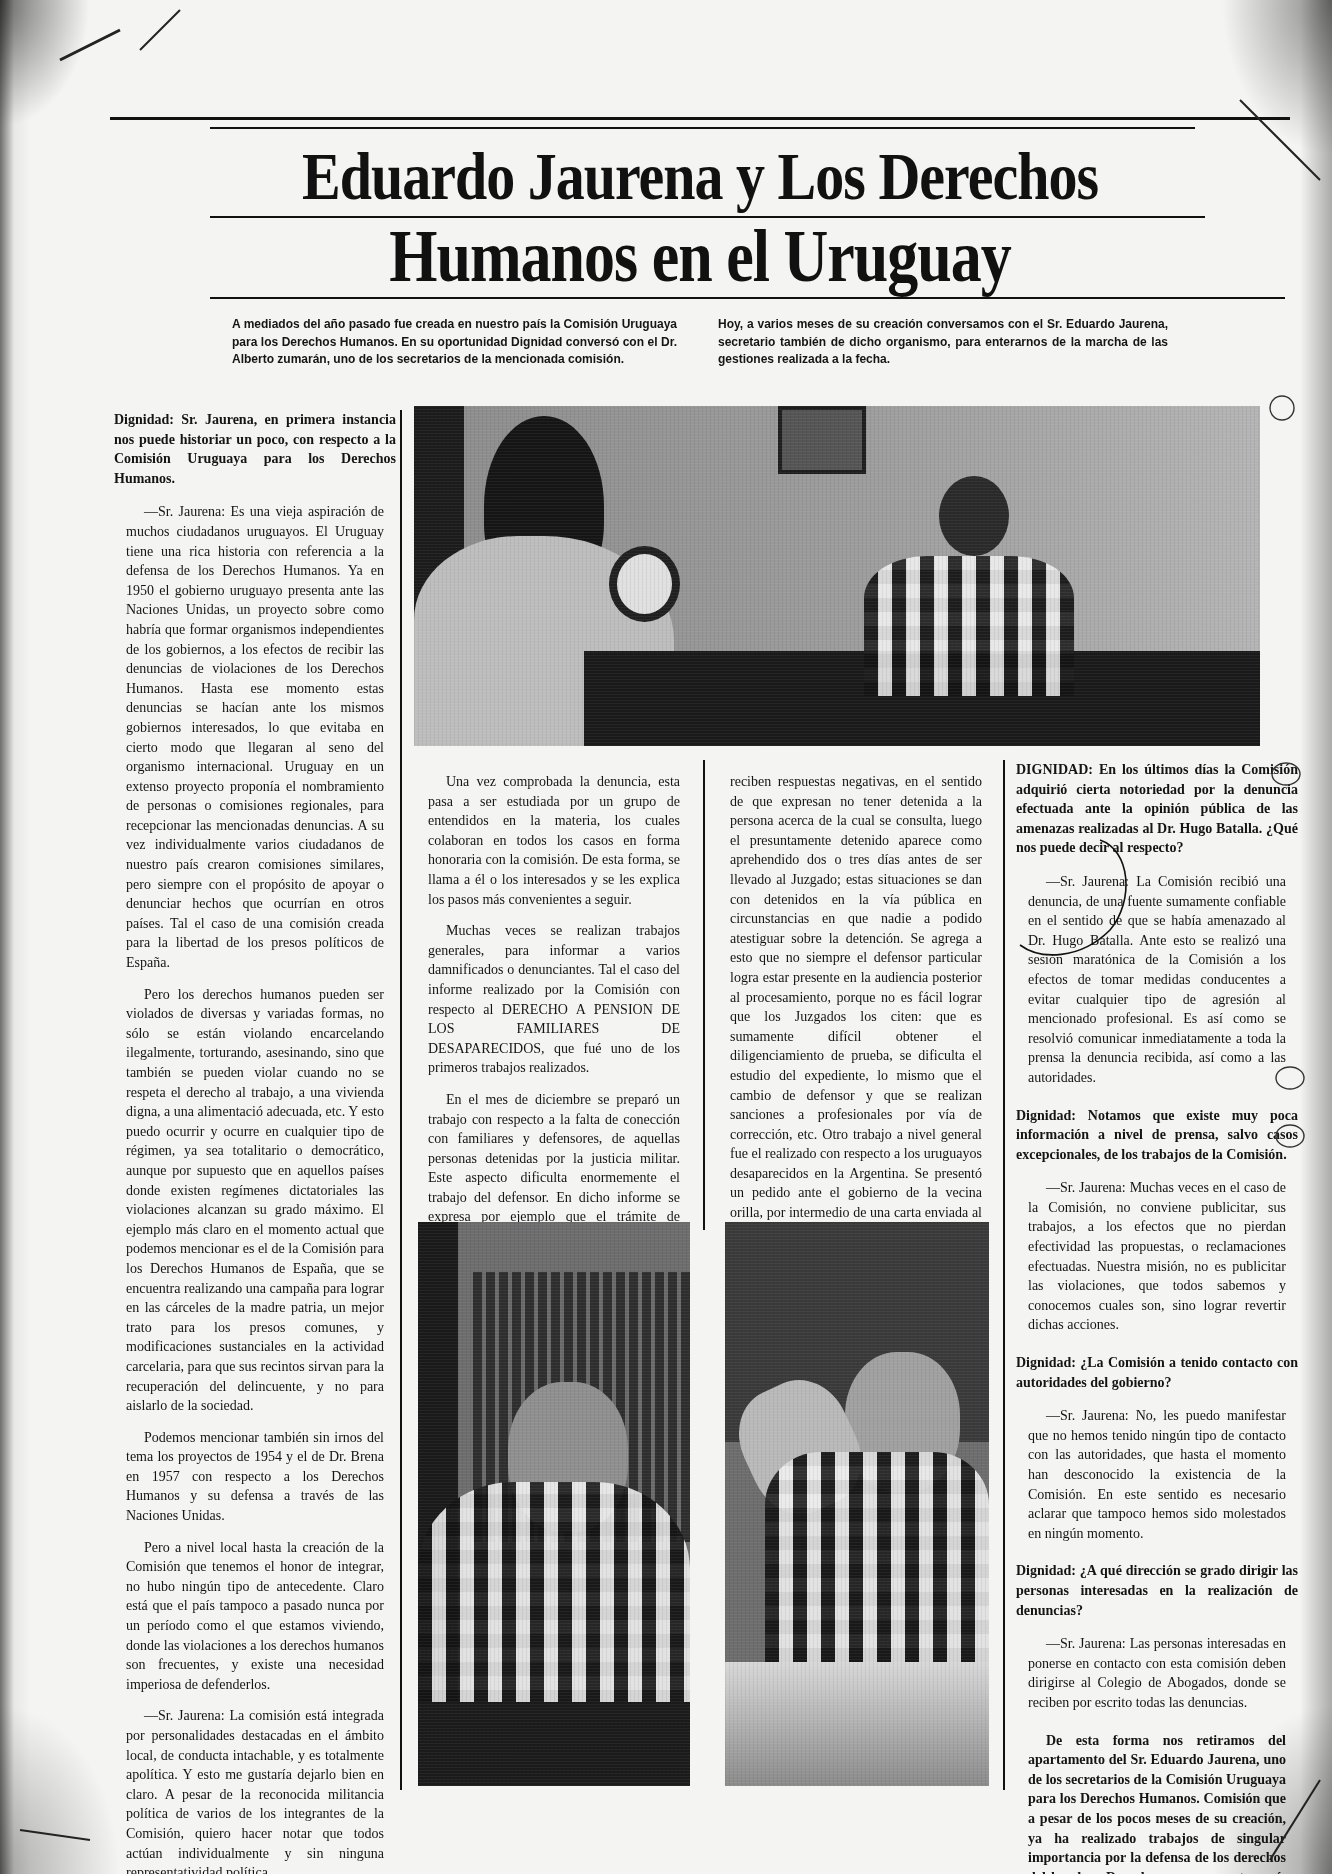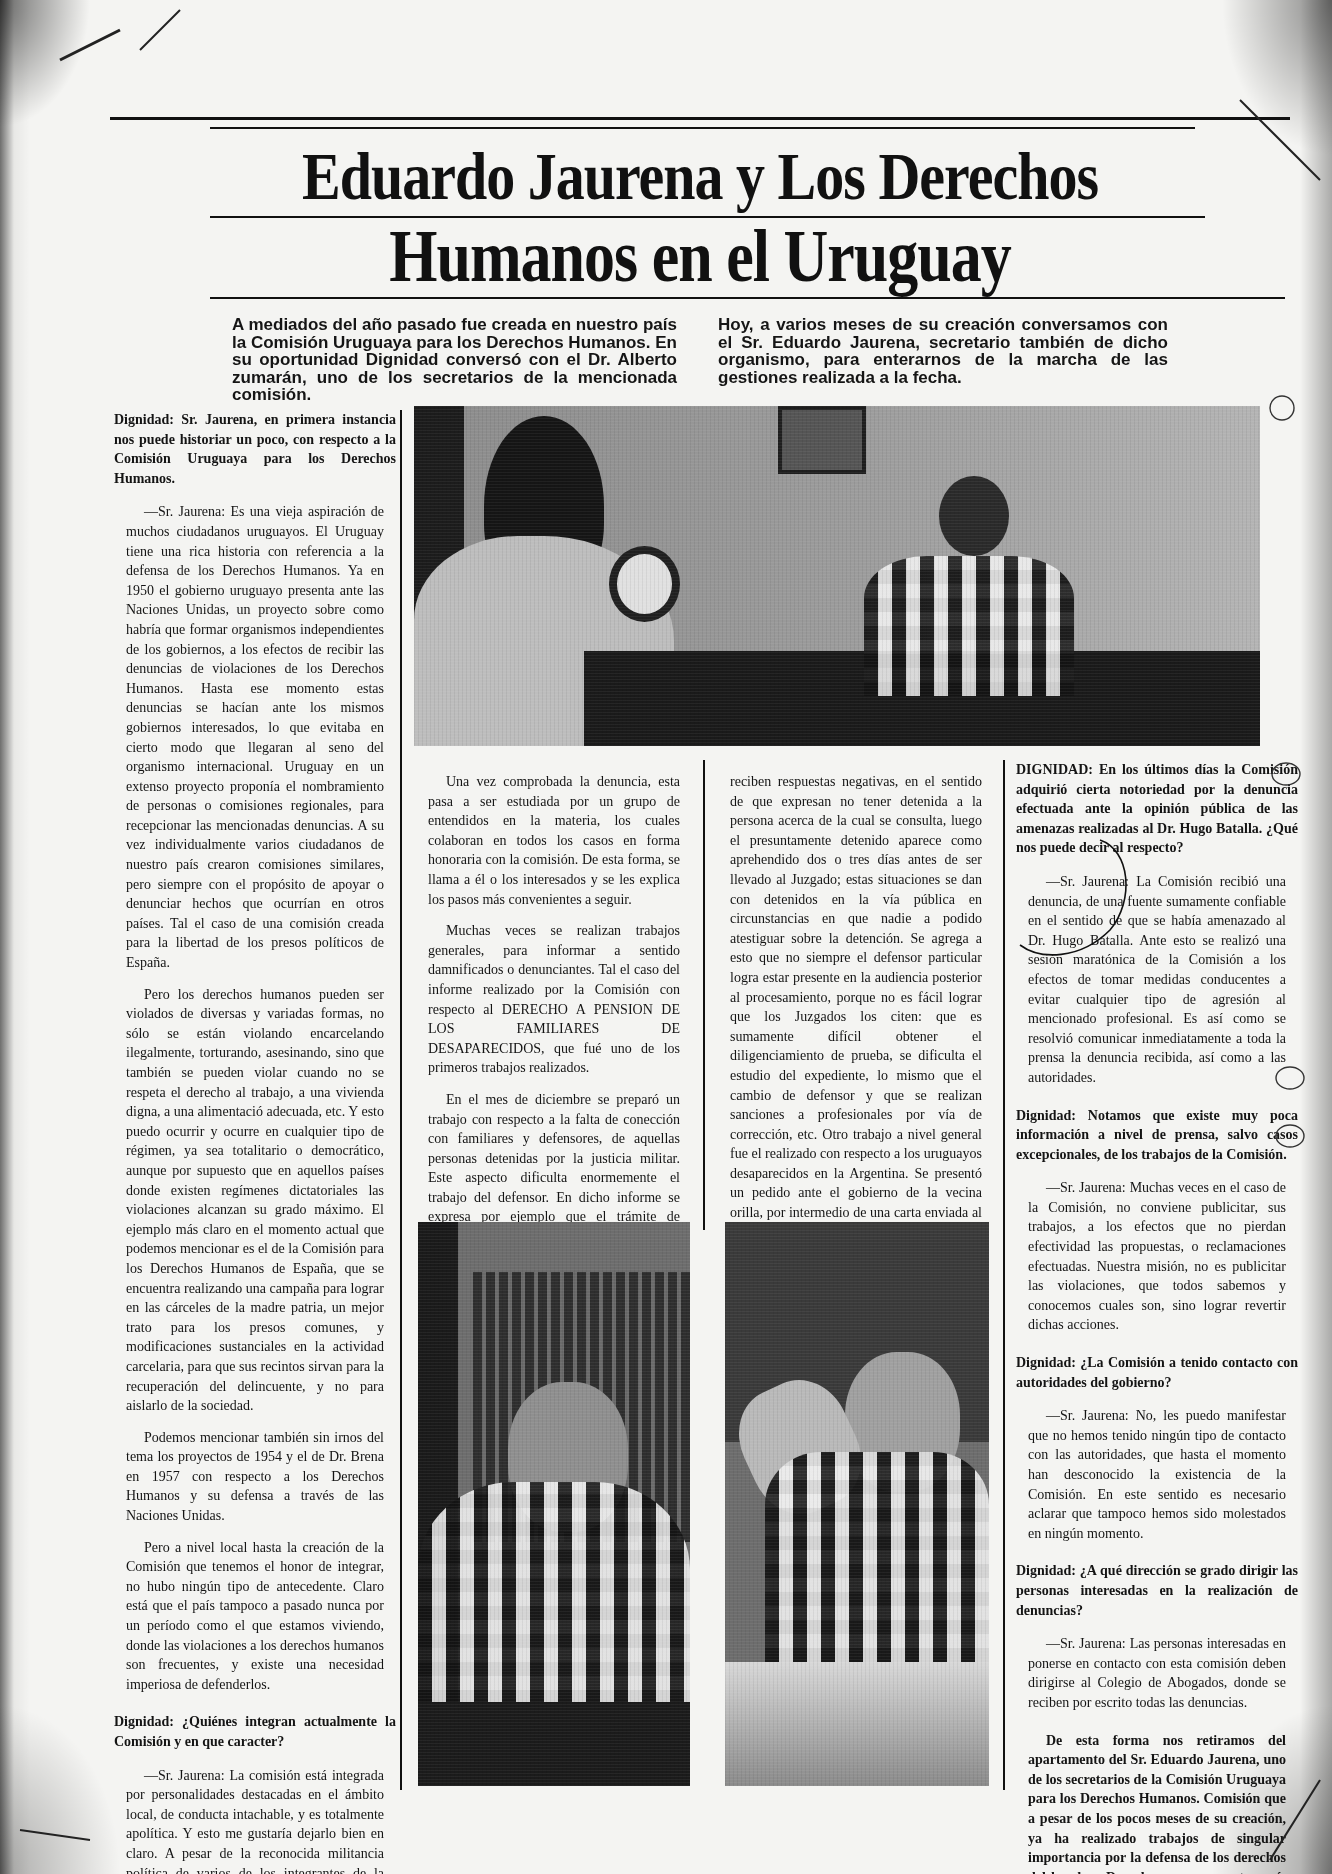--- a/index.html
+++ b/index.html
@@ -24,21 +24,21 @@
     position:absolute; left:210px; width:980px; text-align:center;
     font-family:"Liberation Serif", serif; font-weight:bold;
     letter-spacing:-1px; line-height:1; color:#111;
     transform:scaleY(1.18); transform-origin:top center;
   }
   .title.l1 { top:142px; font-size:58px; }
   .title.l2 { top:220px; font-size:62px; }
   .intro {
     position:absolute; top:316px; width:445px;
     font-family:"Liberation Sans", sans-serif; font-weight:bold;
-    font-size:17px; line-height:17.5px; text-align:justify; color:#151515;
+    font-size:12px; line-height:17.5px; text-align:justify; color:#151515;
   }
   .col {
     position:absolute; font-size:14px; line-height:19.6px;
     text-align:justify; color:#141414; hyphens:auto;
   }
   .col p { margin:12px; text-indent:18px; }
   .col p.q { font-weight:bold; text-indent:0; margin:0 0 14px 0; }
   .col p.gap { margin-top:18px; }
   .col p.close { font-weight:bold; margin-top:18px; }
   .photo {
@@ -74,21 +74,20 @@
 
 <div class="intro" style="left:232px;">A mediados del año pasado fue creada en nuestro país la Comisión Uruguaya para los Derechos Humanos. En su oportunidad Dignidad conversó con el Dr. Alberto zumarán, uno de los secretarios de la mencionada comisión.</div>
 <div class="intro" style="left:718px; width:450px;">Hoy, a varios meses de su creación conversamos con el Sr. Eduardo Jaurena, secretario también de dicho organismo, para enterarnos de la marcha de las gestiones realizada a la fecha.</div>
 
 <div class="col" style="left:114px; top:410px; width:282px;">
   <p class="q">Dignidad: Sr. Jaurena, en primera instancia nos puede historiar un poco, con respecto a la Comisión Uruguaya para los Derechos Humanos.</p>
   <p>—Sr. Jaurena: Es una vieja aspiración de muchos ciudadanos uruguayos. El Uruguay tiene una rica historia con referencia a la defensa de los Derechos Humanos. Ya en 1950 el gobierno uruguayo presenta ante las Naciones Unidas, un proyecto sobre como habría que formar organismos independientes de los gobiernos, a los efectos de recibir las denuncias de violaciones de los Derechos Humanos. Hasta ese momento estas denuncias se hacían ante los mismos gobiernos interesados, lo que evitaba en cierto modo que llegaran al seno del organismo internacional. Uruguay en un extenso proyecto proponía el nombramiento de personas o comisiones regionales, para recepcionar las mencionadas denuncias. A su vez individualmente varios ciudadanos de nuestro país crearon comisiones similares, pero siempre con el propósito de apoyar o denunciar hechos que ocurrían en otros países. Tal el caso de una comisión creada para la libertad de los presos políticos de España.</p>
   <p>Pero los derechos humanos pueden ser violados de diversas y variadas formas, no sólo se están violando encarcelando ilegalmente, torturando, asesinando, sino que también se pueden violar cuando no se respeta el derecho al trabajo, a una vivienda digna, a una alimentació adecuada, etc. Y esto puedo ocurrir y ocurre en cualquier tipo de régimen, ya sea totalitario o democrático, aunque por supuesto que en aquellos países donde existen regímenes dictatoriales las violaciones alcanzan su grado máximo. El ejemplo más claro en el momento actual que podemos mencionar es el de la Comisión para los Derechos Humanos de España, que se encuentra realizando una campaña para lograr en las cárceles de la madre patria, un mejor trato para los presos comunes, y modificaciones sustanciales en la actividad carcelaria, para que sus recintos sirvan para la recuperación del delincuente, y no para aislarlo de la sociedad.</p>
   <p>Podemos mencionar también sin irnos del tema los proyectos de 1954 y el de Dr. Brena en 1957 con respecto a los Derechos Humanos y su defensa a través de las Naciones Unidas.</p>
   <p>Pero a nivel local hasta la creación de la Comisión que tenemos el honor de integrar, no hubo ningún tipo de antecedente. Claro está que el país tampoco a pasado nunca por un período como el que estamos viviendo, donde las violaciones a los derechos humanos son frecuentes, y existe una necesidad imperiosa de defenderlos.</p>
-  <p class="q gap">Dignidad: ¿Quiénes integran actualmente la Comisión y en que caracter?</p>
   <p>—Sr. Jaurena: La comisión está integrada por personalidades destacadas en el ámbito local, de conducta intachable, y es totalmente apolítica. Y esto me gustaría dejarlo bien en claro. A pesar de la reconocida militancia política de varios de los integrantes de la Comisión, quiero hacer notar que todos actúan individualmente y sin ninguna representatividad política.</p>
   <p>—Sr. Jaurena: Hemos recibido infinidad de denuncias de violación de Dere-</p>
 </div>
 
 <div class="vline" style="left:400px; top:410px; height:1380px;"></div>
 
 <div class="photo" style="left:414px; top:406px; width:846px; height:340px;">
   <div style="position:absolute; left:0; top:0; width:50px; height:340px; background:#1c1c1c;"></div>
   <div style="position:absolute; left:50px; top:0; width:796px; height:340px; background:linear-gradient(90deg,#8d8d8d,#9c9c9c 50%,#b4b4b4);"></div>
   <div style="position:absolute; left:364px; top:0; width:80px; height:60px; border:4px solid #1e1e1e; background:#555;"></div>
@@ -96,21 +95,21 @@
   <div style="position:absolute; left:0; top:130px; width:260px; height:210px; border-radius:40% 50% 0 0; background:#bdbdbd;"></div>
   <div style="position:absolute; left:195px; top:140px; width:55px; height:60px; border-radius:50%; background:#e0e0e0; border:8px solid #202020;"></div>
   <div style="position:absolute; left:170px; top:245px; width:676px; height:95px; background:#1a1a1a;"></div>
   <div style="position:absolute; left:525px; top:70px; width:70px; height:80px; border-radius:50%; background:#2a2a2a;"></div>
   <div class="plaid" style="left:450px; top:150px; width:210px; height:140px; border-radius:30% 30% 0 0;"></div>
   <div class="grain"></div>
 </div>
 
 <div class="col" style="left:416px; top:760px; width:276px;">
   <p>Una vez comprobada la denuncia, esta pasa a ser estudiada por un grupo de entendidos en la materia, los cuales colaboran en todos los casos en forma honoraria con la comisión. De esta forma, se llama a él o los interesados y se les explica los pasos más convenientes a seguir.</p>
-  <p>Muchas veces se realizan trabajos generales, para informar a sentido damnificados o denunciantes. Tal el caso del informe realizado por la Comisión con respecto al DERECHO A PENSION DE LOS FAMILIARES DE DESAPARECIDOS, que fué uno de los primeros trabajos realizados.</p>
+  <p>Muchas veces se realizan trabajos generales, para informar a varios damnificados o denunciantes. Tal el caso del informe realizado por la Comisión con respecto al DERECHO A PENSION DE LOS FAMILIARES DE DESAPARECIDOS, que fué uno de los primeros trabajos realizados.</p>
   <p>En el mes de diciembre se preparó un trabajo con respecto a la falta de conección con familiares y defensores, de aquellas personas detenidas por la justicia militar. Este aspecto dificulta enormemente el trabajo del defensor. En dicho informe se expresa por ejemplo que el trámite de Habeas corpus demora como mínimo de dos a tres meses, y en muchos casos se</p>
 </div>
 
 <div class="vline" style="left:703px; top:760px; height:470px;"></div>
 
 <div class="col" style="left:718px; top:760px; width:276px;">
   <p style="text-indent:0">reciben respuestas negativas, en el sentido de que expresan no tener detenida a la persona acerca de la cual se consulta, luego el presuntamente detenido aparece como aprehendido dos o tres días antes de ser llevado al Juzgado; estas situaciones se dan con detenidos en la vía pública en circunstancias en que nadie a podido atestiguar sobre la detención. Se agrega a esto que no siempre el defensor particular logra estar presente en la audiencia posterior al procesamiento, porque no es fácil lograr que los Juzgados los citen: que es sumamente difícil obtener el diligenciamiento de prueba, se dificulta el estudio del expediente, lo mismo que el cambio de defensor y que se realizan sanciones a profesionales por vía de corrección, etc. Otro trabajo a nivel general fue el realizado con respecto a los uruguayos desaparecidos en la Argentina. Se presentó un pedido ante el gobierno de la vecina orilla, por intermedio de una carta enviada al minstró del interior Dr. Antonio Tróccoli a los efectos de lograr datos sobre los 130 uruguayos desaparecidos en la vecina orilla, entre los que se cuentan varios niños de corta edad y familias enteras.</p>
 </div>
 
 <div class="vline" style="left:1003px; top:760px; height:1030px;"></div>

